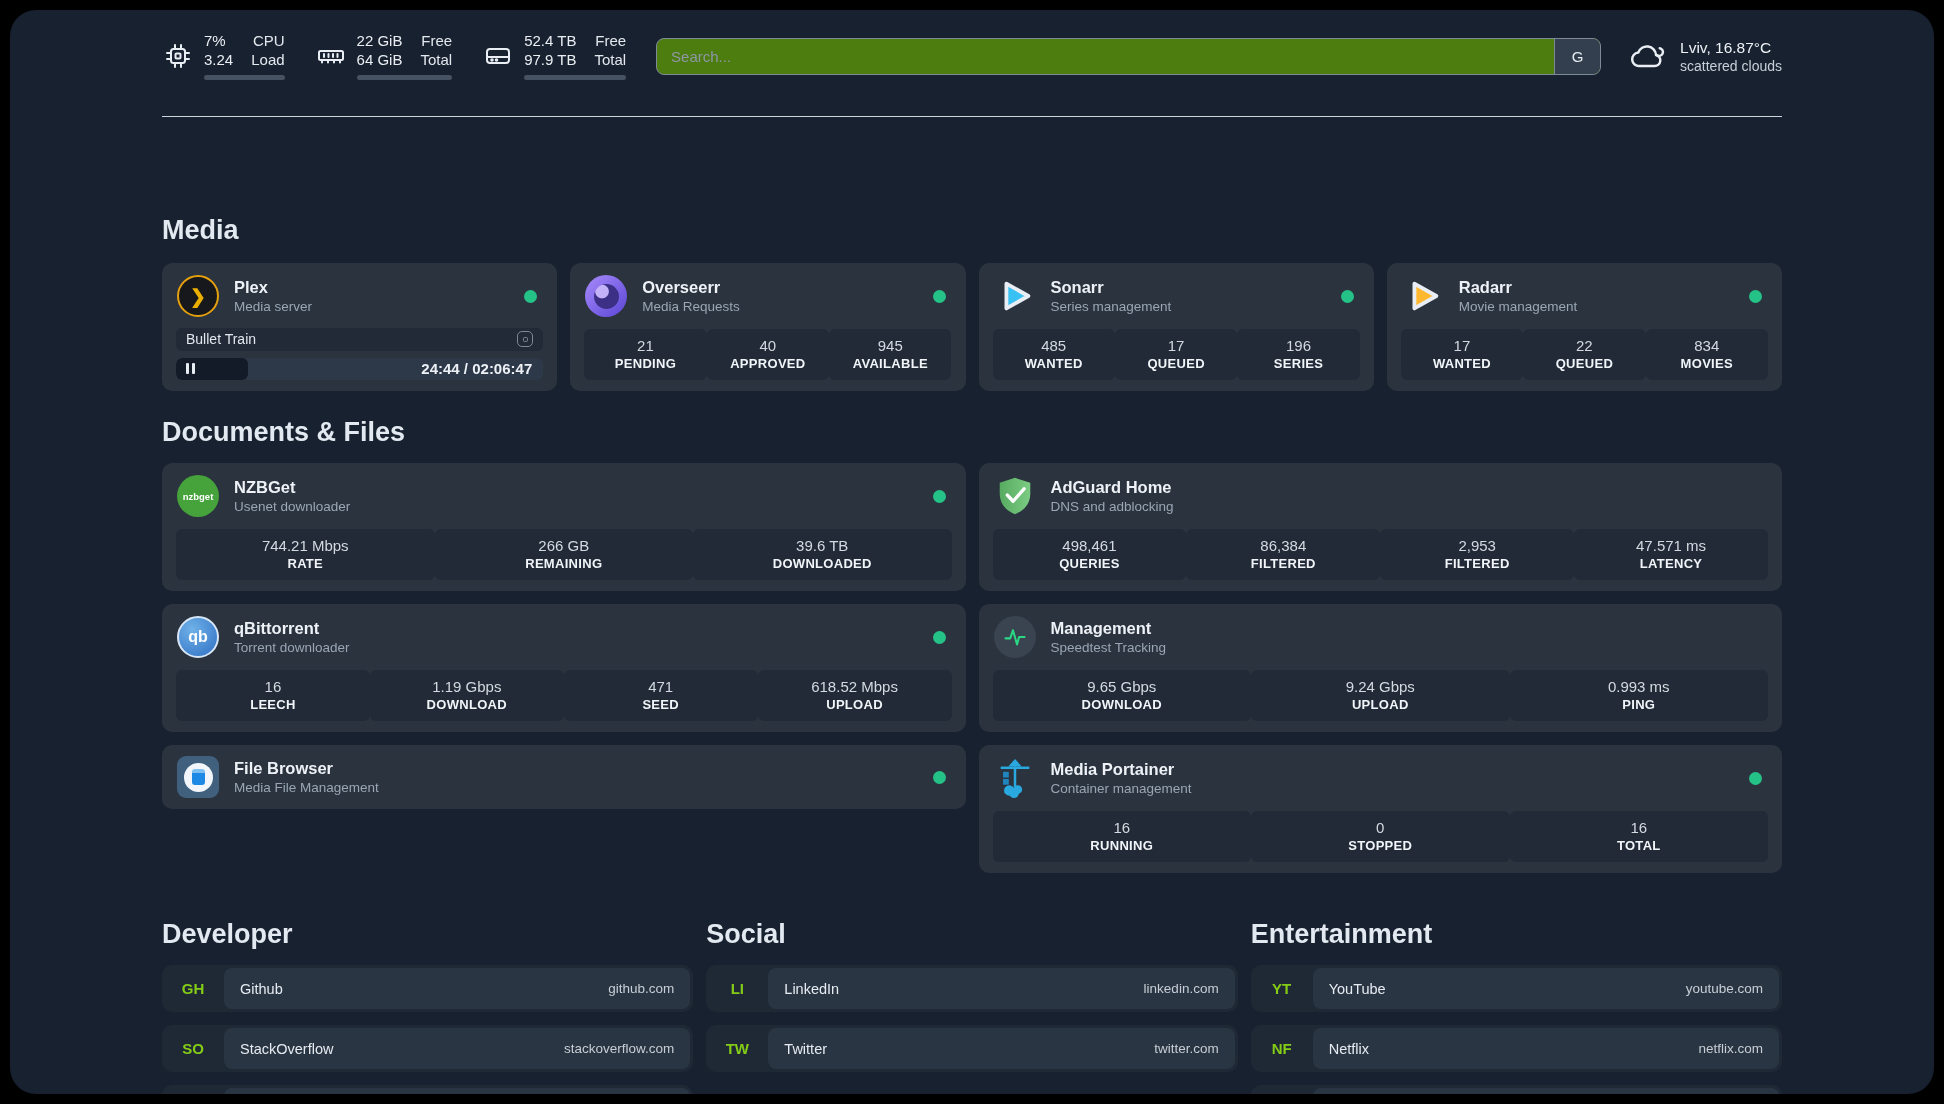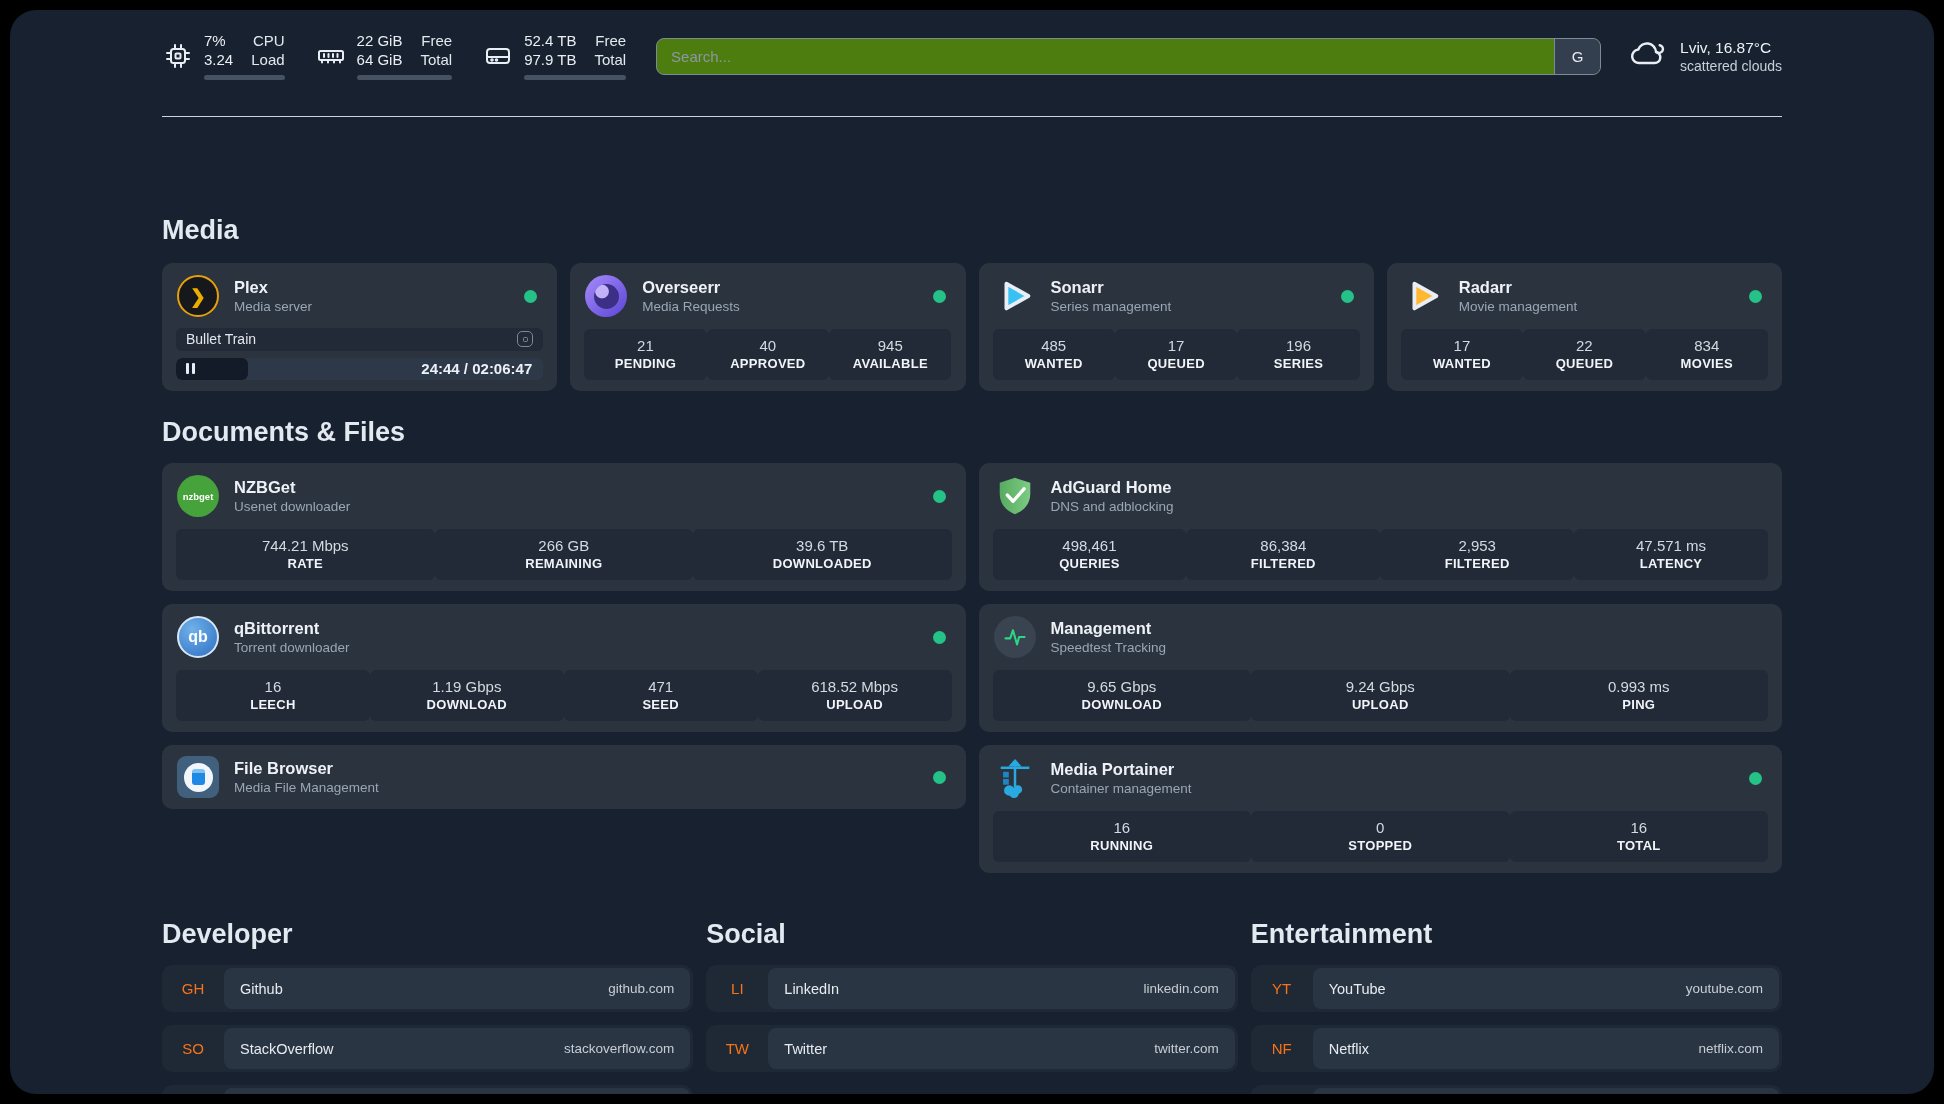--- a/index.html
+++ b/index.html
@@ -21,21 +21,21 @@
   .hw-fill { height:100%; background:#aab3c0; border-radius:3px; }
 
   .searchwrap { flex:1; margin:0 28px 0 30px; height:37px; position:relative;
     background:#4d7c0f; border:1px solid #7f8a98; border-radius:8px; display:flex; align-items:center; overflow:hidden; }
   .searchwrap input { flex:1; background:transparent; border:none; outline:none; color:#c7cfd9;
     font-size:15px; padding:0 14px; font-family:"Liberation Sans", sans-serif; }
   .searchwrap input::placeholder { color:#8d97a5; }
   .engine-btn { width:46px; height:100%; background:#333f4e; border-left:1px solid #7f8a98;
     color:#e6ebf1; font-size:15px; display:flex; align-items:center; justify-content:center; cursor:pointer; }
 
-  .weather { display:flex; align-items:flex-start; gap:13px; flex:none; }
+  .weather { display:flex; align-items:flex-end; gap:13px; flex:none; }
   .weather-text div:first-child { color:#edf1f6; font-size:15.5px; line-height:19px; }
   .weather-text div:last-child { color:#c7cfd9; font-size:14px; line-height:18px; }
 
   .divider { margin-top:34px; border-top:1.5px solid #ccd3db; }
 
   
   h2.sec { color:#e3e9f0; font-size:27px; font-weight:600; line-height:30px; }
   .sec-media { margin-top:98px; margin-bottom:18px; }
   .two-col-heads { display:grid; grid-template-columns:1fr 1fr; gap:13px; margin-top:26px; margin-bottom:16px; }
   .bm-heads { margin-top:46px; margin-bottom:16px; display:grid; grid-template-columns:1fr 1fr 1fr; gap:13px; }
@@ -85,21 +85,21 @@
   .speedtest-ic { width:42px; height:42px; background:#3a4450; }
   .fb-ic { width:42px; height:42px; border-radius:9px; background:#41607e; }
   .fb-ic .fb-circle { width:29px; height:29px; border-radius:50%; background:#f2f6fa; display:flex; align-items:center; justify-content:center; }
   .fb-ic .fb-inner { width:13px; height:16px; background:#1e88e5; border-radius:3px; border-top:4px solid #7fc0f2; }
 
   
   .bm-grid { display:grid; grid-template-columns:1fr 1fr 1fr; gap:13px; align-items:start; }
   .bm-col { display:flex; flex-direction:column; gap:13px; }
   .bm-row { display:flex; align-items:stretch; background:#1f2835; border-radius:10px; height:47px; cursor:pointer; }
   .bm-abbr { width:62px; flex:none; display:flex; align-items:center; justify-content:center;
-    color:#f97316; font-size:15px; font-weight:400; }
+    color:#84cc16; font-size:15px; font-weight:700; }
   .bm-pill { flex:1; background:#2a3543; border-radius:8px; margin:3px 3px 3px 0;
     display:flex; align-items:center; justify-content:space-between; padding:12px 16px; }
   .bm-name { color:#e6ebf1; font-size:14.5px; }
   .bm-url { color:#c6cdd5; font-size:13.5px; }
 </style>
 </head>
 <body>
 
 <div class="frame">
 <div class="content">

